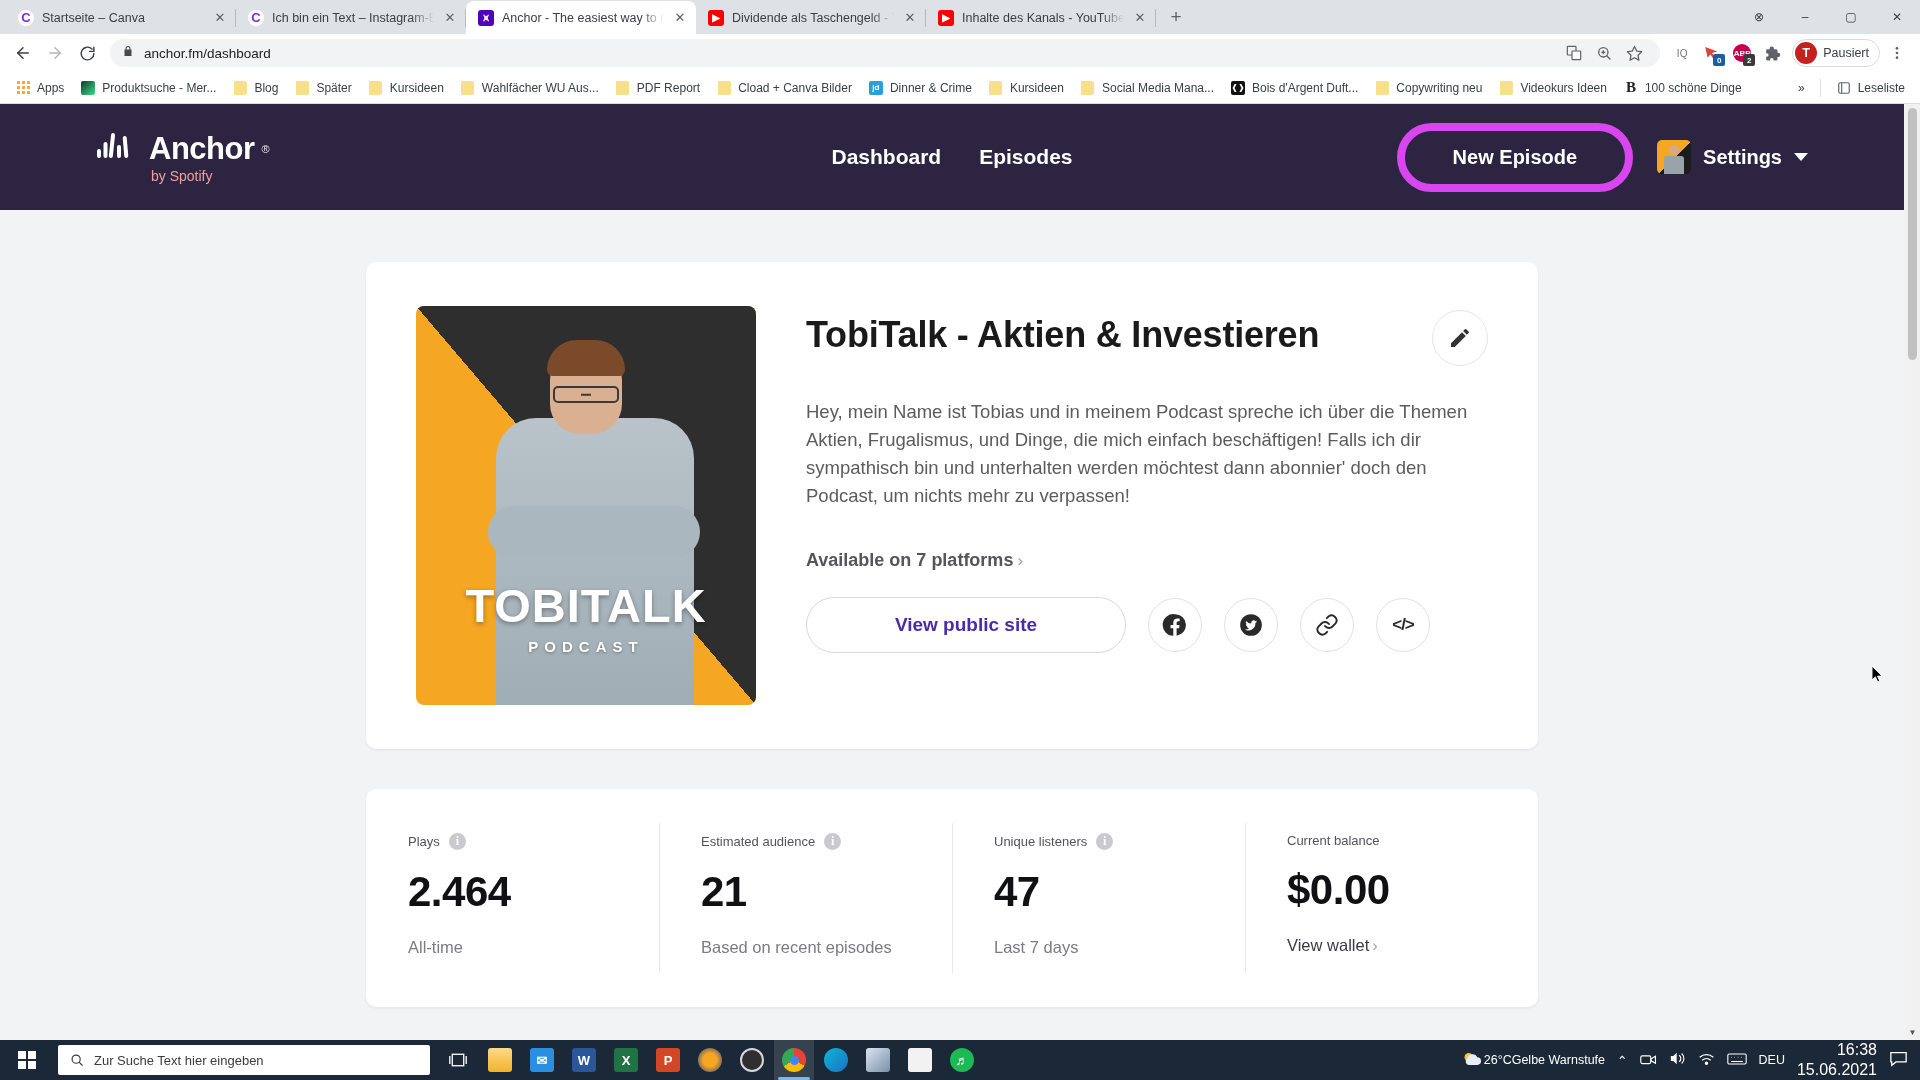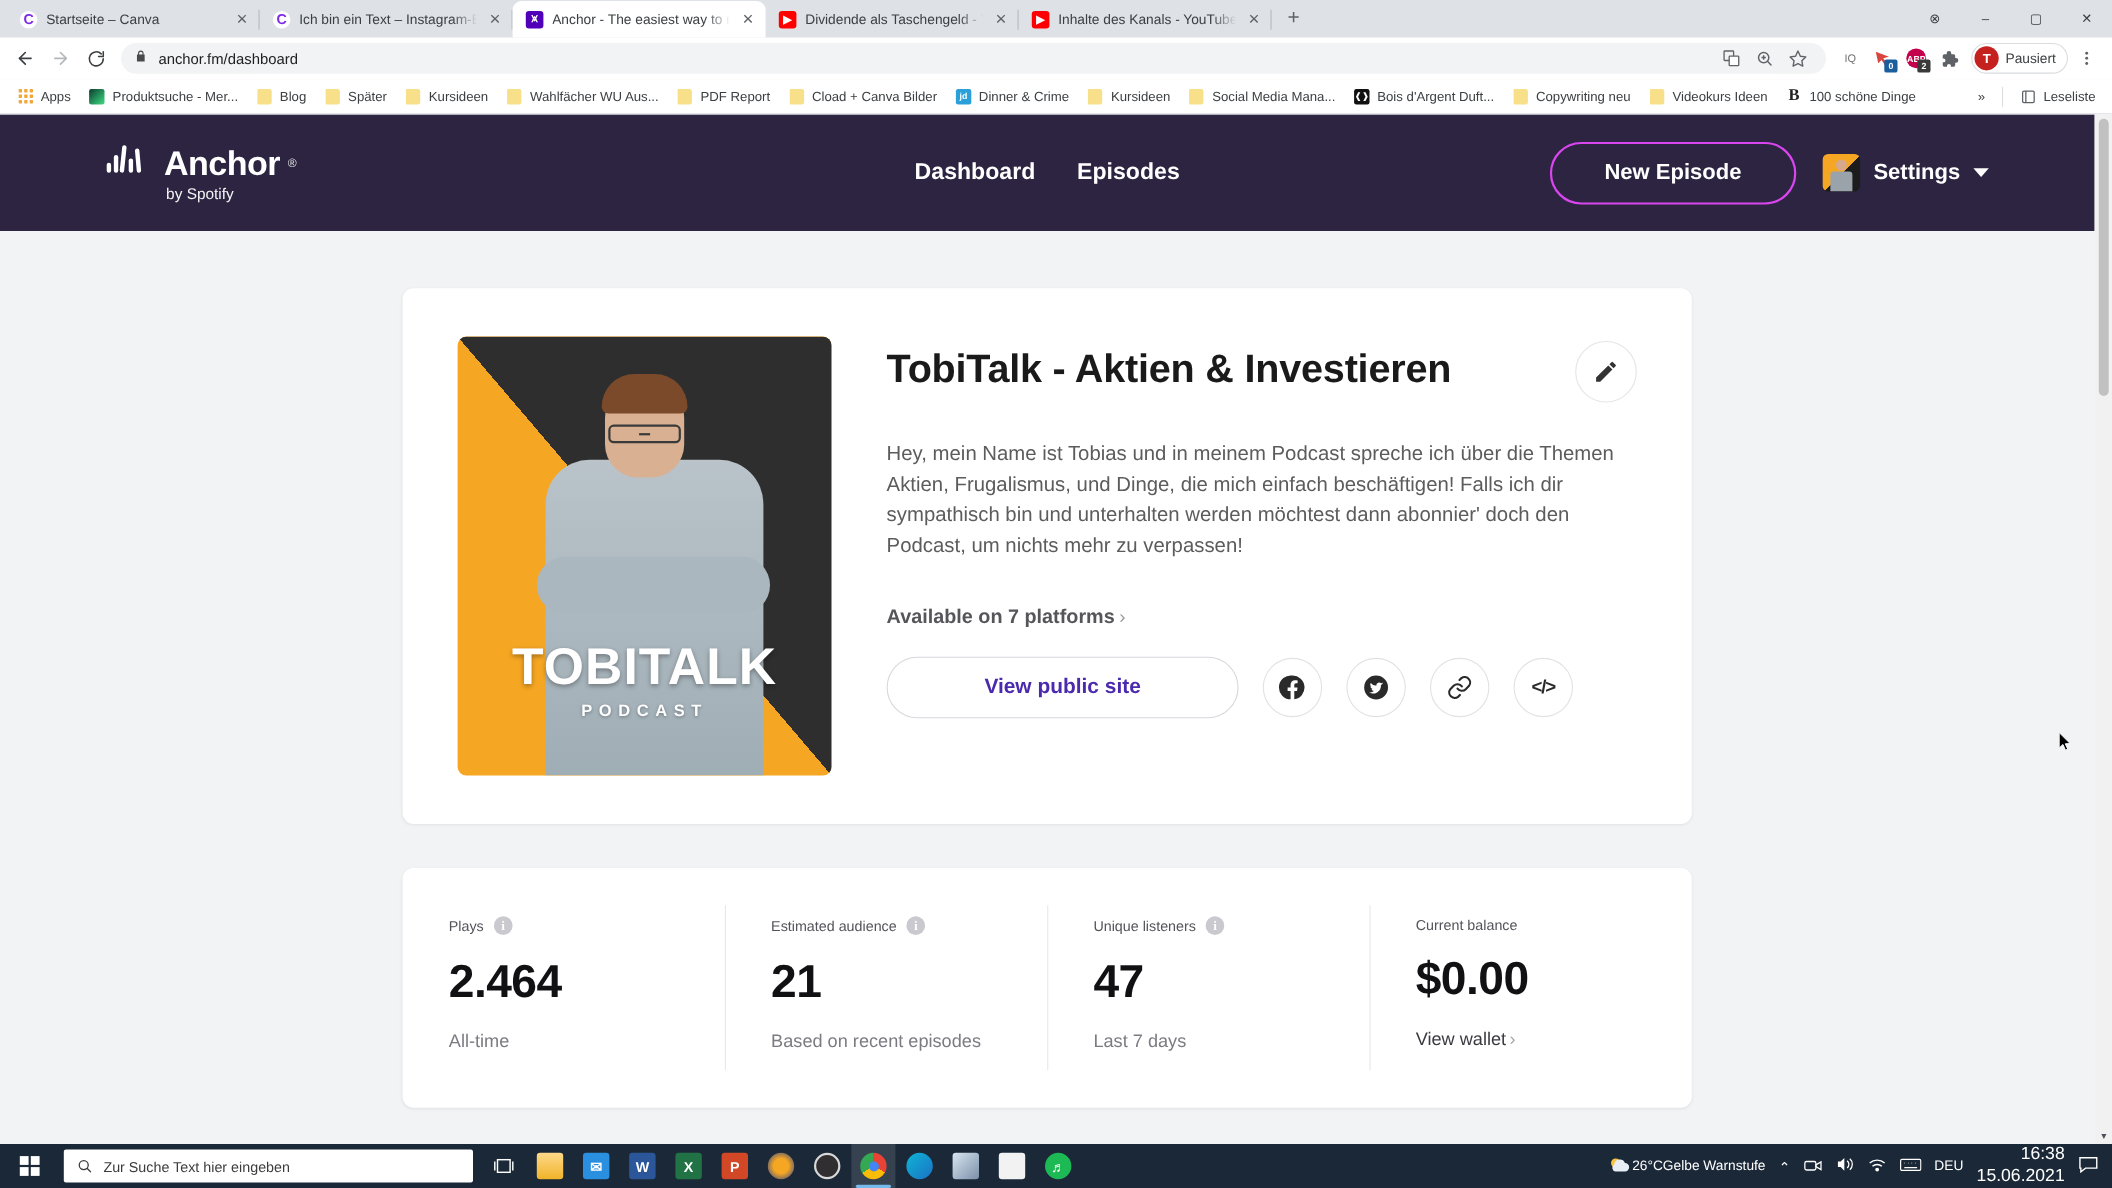--- a/index.html
+++ b/index.html
@@ -145,30 +145,30 @@
     background: #2c2440;
     display: flex;
     align-items: center;
     padding: 0 96px;
     position: relative;
   }
   .logo { display: flex; flex-direction: column; align-items: flex-start; }
   .logo-top { display:flex; align-items:center; gap:7px; }
   .logo-word { color:#fff; font-size: 31px; font-weight: bold; letter-spacing:-0.5px; }
   .logo-r { color:#fff; font-size: 11px; vertical-align: super; opacity:.9; }
-  .logo-sub { color:#ffffff; font-size: 14px; margin-left: 55px; margin-top: 1px; opacity:.95;}
+  .logo-sub { color:#fca5a5; font-size: 14px; margin-left: 55px; margin-top: 1px; opacity:.95;}
   .nav {
     position: absolute; left: 50%; transform: translateX(-50%);
     display: flex; gap: 38px; align-items: center;
   }
   .nav-item { color: #ffffff; font-size: 21px; font-weight: bold; }
   .nav-item.dim { color: #ffffff; }
   .header-right { margin-left: auto; display: flex; align-items: center; gap: 24px; }
   .new-episode {
-    border: 2px solid #d946ef;
+    border: 8px solid #d946ef;
     border-radius: 40px;
     color: #fff;
     font-size: 20px; font-weight: bold;
     padding: 15px 48px;
     background: transparent;
   }
   .settings-wrap { display:flex; align-items:center; gap: 12px; }
   .settings-av {
     width: 34px; height: 34px; border-radius: 5px; overflow:hidden; position: relative;
     background: linear-gradient(135deg, #f5a623 0%, #f5a623 52%, #1c1c1c 52%, #1c1c1c 100%);

